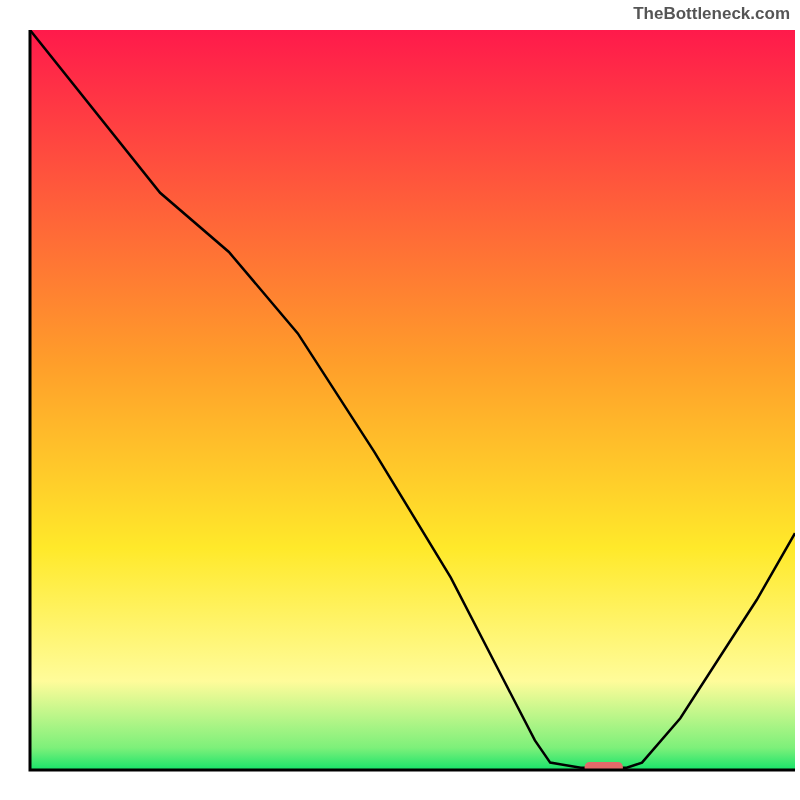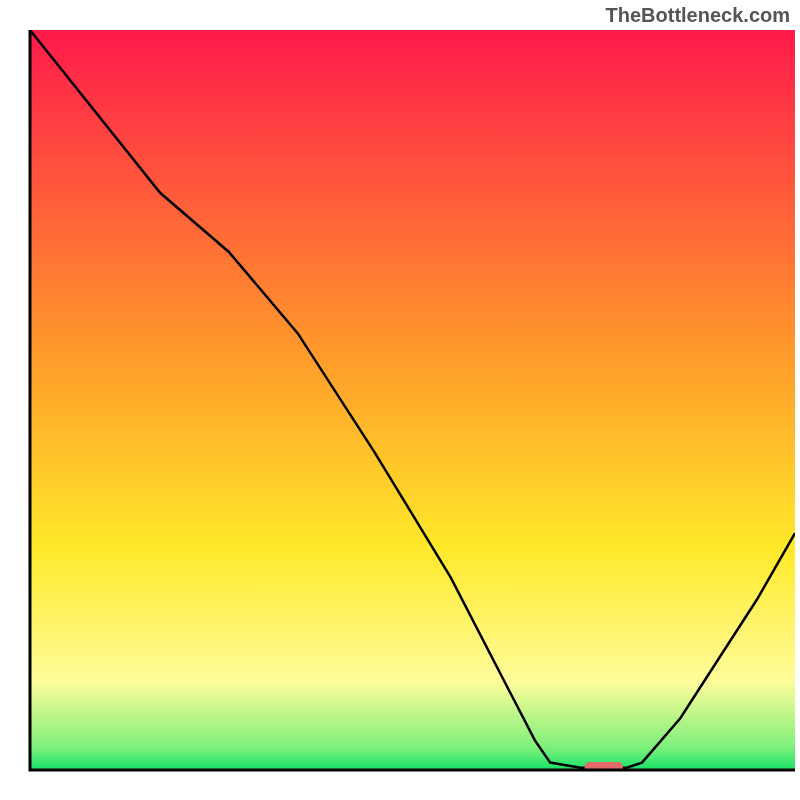--- a/index.html
+++ b/index.html
@@ -13,21 +13,21 @@
   .container {
     position: relative;
     width: 800px;
     height: 800px;
   }
   .watermark {
     position: absolute;
     top: 4px;
     right: 10px;
     font-family: Arial, Helvetica, sans-serif;
-    font-size: 20px;
+    font-size: 17px;
     font-weight: bold;
     color: #555;
     z-index: 10;
   }
   svg {
     display: block;
   }
 </style>
 </head>
 <body>

